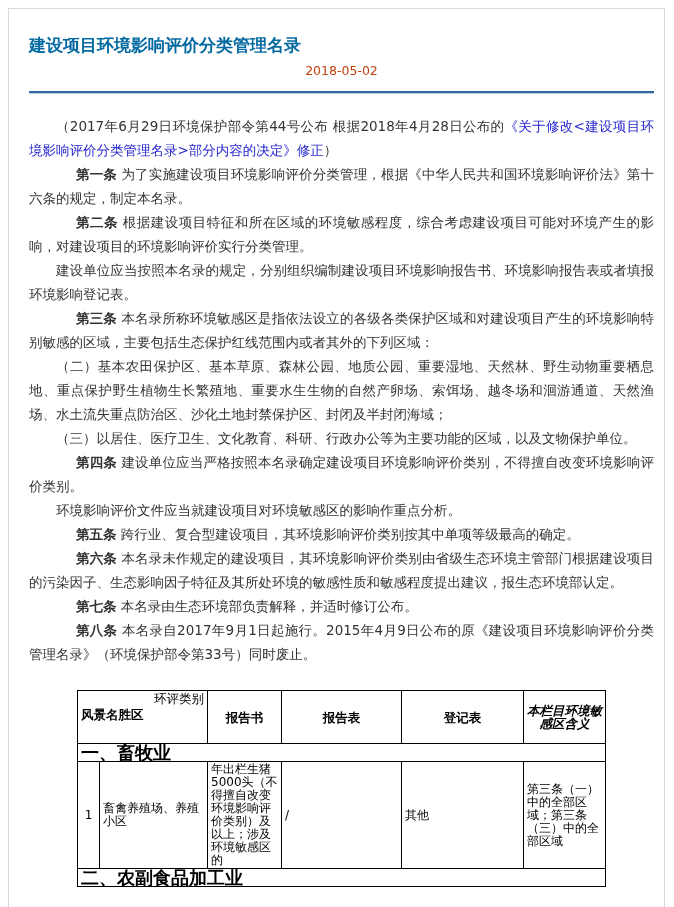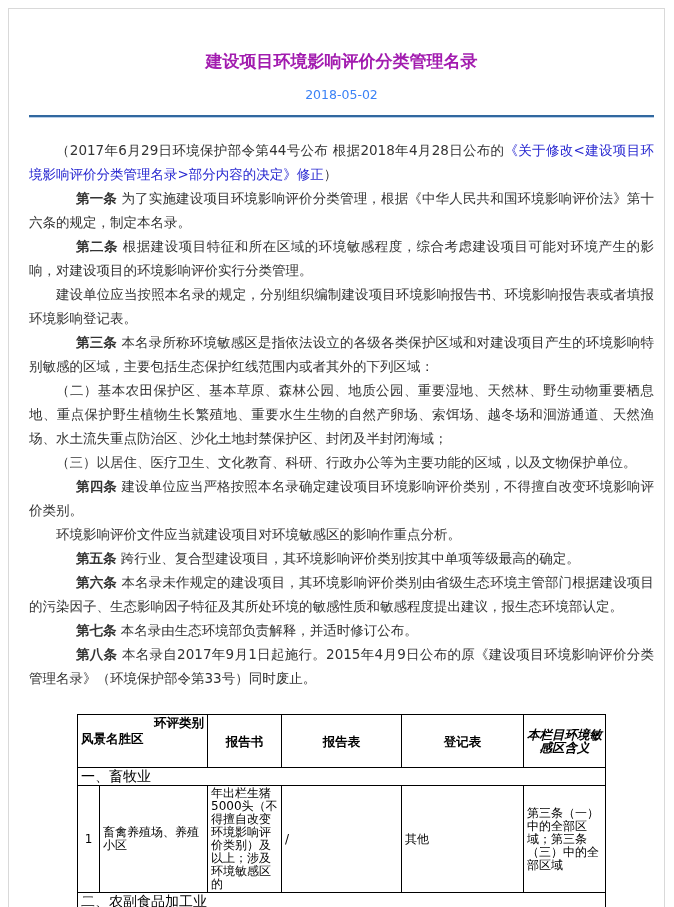--- a/index.html
+++ b/index.html
@@ -7,25 +7,25 @@
     width:674px;height:907px;overflow:hidden;position:relative;
     background:#ffffff;color:#333;
     font-family:"DejaVu Sans","Liberation Sans",sans-serif;
   }
   .card{
     position:absolute;top:8px;left:8px;width:657px;height:1200px;
     box-sizing:border-box;border:1px solid #d9d9d9;border-bottom:none;
     padding:26px 10px 0 20px;background:#fff;
   }
   .doc-title{
-    margin:16px;font-size:17px;line-height:20px;font-weight:bold;
-    text-align:center;color:#a21caf;
+    margin:0;font-size:17px;line-height:20px;font-weight:bold;
+    color:#0369a1;
   }
   .doc-date{
-    margin-top:8px;text-align:center;color:#3b82f6;font-size:12.5px;line-height:16px;
+    margin-top:8px;text-align:center;color:#c2410c;font-size:12.5px;line-height:16px;
   }
   .rule{
     height:2px;border:none;background:#31689f;border-bottom:1px solid #b9cfe8;
     margin:12px 0 20px 0;
   }
   #article p.para{
     margin:0;font-size:13.5px;line-height:24px;text-align:justify;
     text-indent:2em;color:#333;word-break:break-all;
   }
   #article p.para strong{font-weight:bold;margin-left:20px;}
@@ -33,25 +33,25 @@
   table.catalog{
     width:528px;margin:24px auto 0 auto;border-collapse:collapse;table-layout:fixed;
     font-size:12px;line-height:13px;color:#000;
   }
   table.catalog td{
     border:1px solid #000;padding:1px 3px;vertical-align:middle;
     word-break:break-all;overflow:hidden;
   }
   td.corner{height:50px;padding:3px 5px;}
   .corner-box{display:flex;flex-direction:column;height:100%;}
-  .corner-top{align-self:flex-end;font-weight:bold;font-size:12.5px;}
+  .corner-top{align-self:flex-end;font-weight:normal;font-size:12.5px;}
   .corner-bottom{align-self:flex-start;font-weight:bold;font-size:12.5px;margin-top:3px;}
   td.th{text-align:center;font-weight:bold;font-size:12.5px;}
   td.th-left{text-align:center;font-style:italic;}
-  td.section{font-weight:normal;font-size:14px;padding:2px 5px;height:15px;}
+  td.section{font-weight:bold;font-size:18px;padding:2px 5px;height:15px;}
   td.num{text-align:center;padding:1px 0;}
 </style>
 </head>
 <body>
 
 <div class="card">
   <h1 class="doc-title">建设项目环境影响评价分类管理名录</h1>
   <div class="doc-date">2018-05-02</div>
   <hr class="rule">
   <div id="article">

